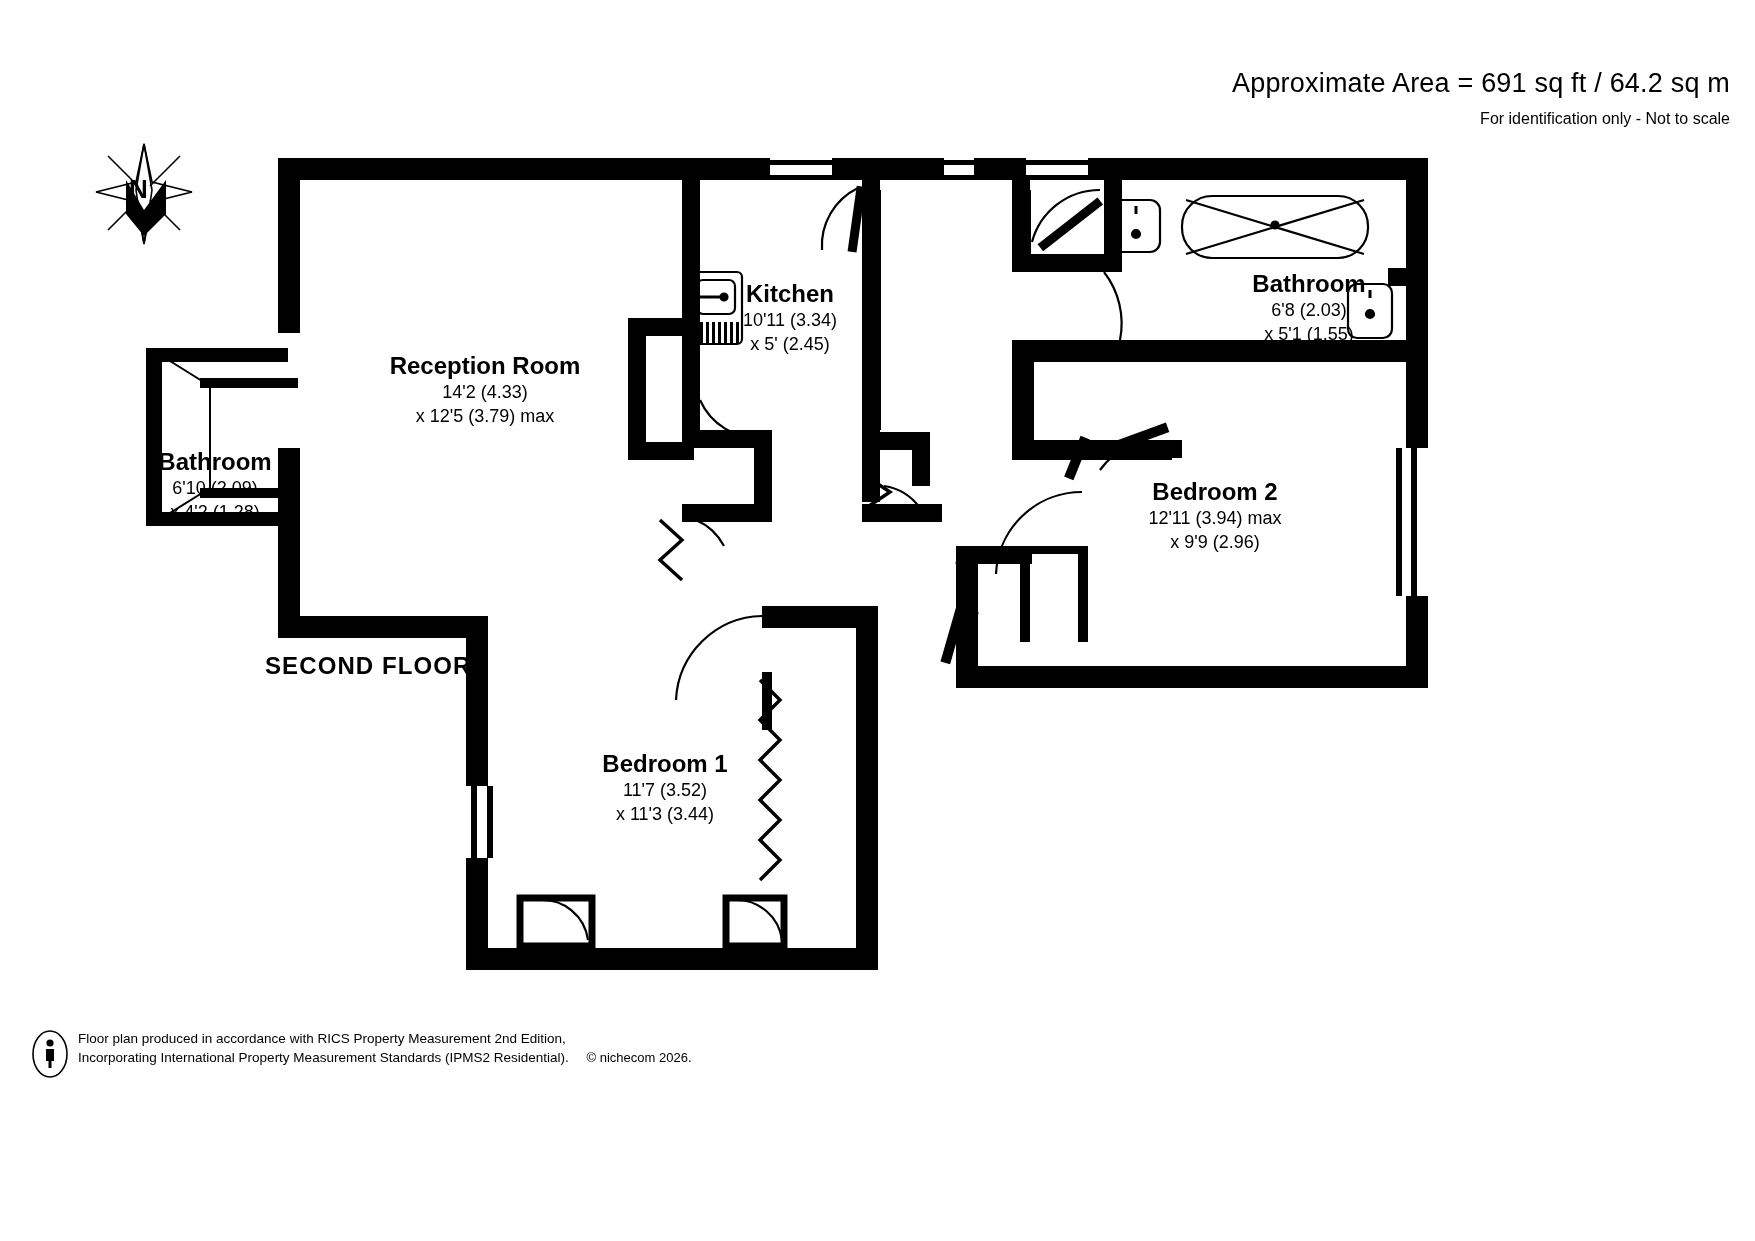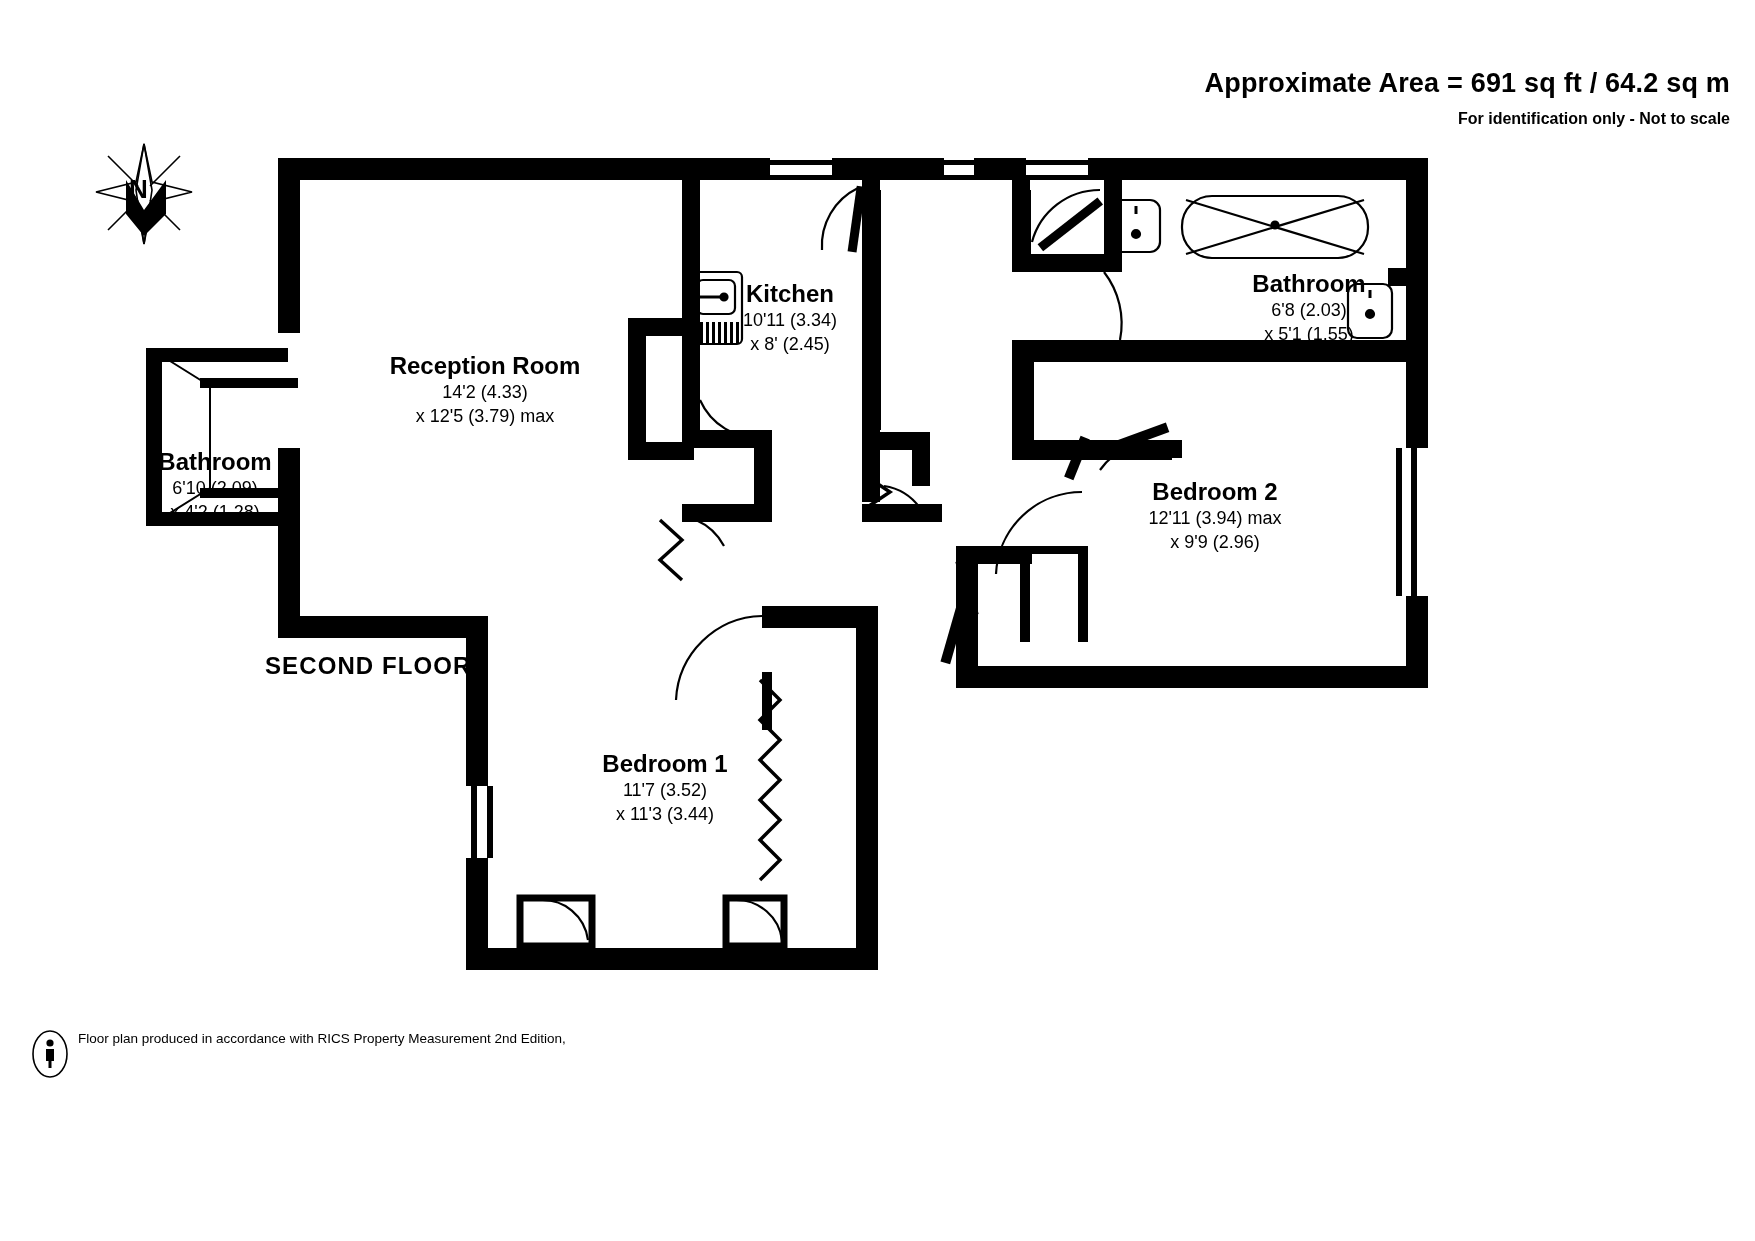--- a/index.html
+++ b/index.html
@@ -1,18 +1,18 @@
 <!DOCTYPE html>
 <html><head>
 <meta charset="utf-8">
 <style>
   html,body{margin:0;padding:0;background:#ffffff;}
   body{width:1755px;height:1241px;position:relative;font-family:"Liberation Sans",sans-serif;color:#000;}
   #plan{position:absolute;left:0;top:0;width:1755px;height:1241px;}
-  .hdr{position:absolute;font-weight:bold;}
+  .hdr{position:absolute;}
   #hdr-area{right:25px;top:68px;font-size:27px;letter-spacing:.2px;}
   #hdr-sub{right:25px;top:110px;font-size:16px;}
   .lbl{position:absolute;text-align:center;line-height:1.30;white-space:nowrap;}
   .lbl .nm{font-weight:bold;font-size:24px;}
   .lbl .dm{font-size:18px;}
   #lbl-reception{left:335px;top:350px;width:300px;}
   #lbl-kitchen{left:685px;top:278px;width:210px;}
   #lbl-bathroom{left:1204px;top:268px;width:210px;}
   #lbl-bedroom2{left:1065px;top:476px;width:300px;}
   #lbl-bedroom1{left:515px;top:748px;width:300px;}
@@ -190,21 +190,21 @@
 
 <div class="lbl" id="lbl-reception">
   <div class="nm">Reception Room</div>
   <div class="dm">14'2 (4.33)</div>
   <div class="dm">x 12'5 (3.79) max</div>
 </div>
 
 <div class="lbl" id="lbl-kitchen">
   <div class="nm">Kitchen</div>
   <div class="dm">10'11 (3.34)</div>
-  <div class="dm">x 8' (2.45)</div>
+  <div class="dm">x 5' (2.45)</div>
 </div>
 
 <div class="lbl" id="lbl-bathroom">
   <div class="nm">Bathroom</div>
   <div class="dm">6'8 (2.03)</div>
   <div class="dm">x 5'1 (1.55)</div>
 </div>
 
 <div class="lbl" id="lbl-bedroom2">
   <div class="nm">Bedroom 2</div>
@@ -227,13 +227,17 @@
 <div id="floor-title">SECOND FLOOR</div>
 
 <svg id="foot-icon" viewBox="0 0 36 48">
   <ellipse cx="18" cy="24" rx="17" ry="23" fill="none" stroke="#000" stroke-width="1.6"></ellipse>
   <circle cx="18" cy="13" r="3.6" fill="#000"></circle>
   <path d="M14 19 h8 v12 h-2.5 v7 h-3 v-7 h-2.5 z" fill="#000"></path>
 </svg>
 
 <div id="footer">
   <div>Floor plan produced in accordance with RICS Property Measurement 2nd Edition,</div>
+  <div class="nowrap">
+    <span>Incorporating International Property Measurement Standards (IPMS2 Residential).</span>
+    <span class="cr" style="margin-left:14px;">© nichecom 2026.</span>
+  </div>
 </div>
 
 </body></html>

